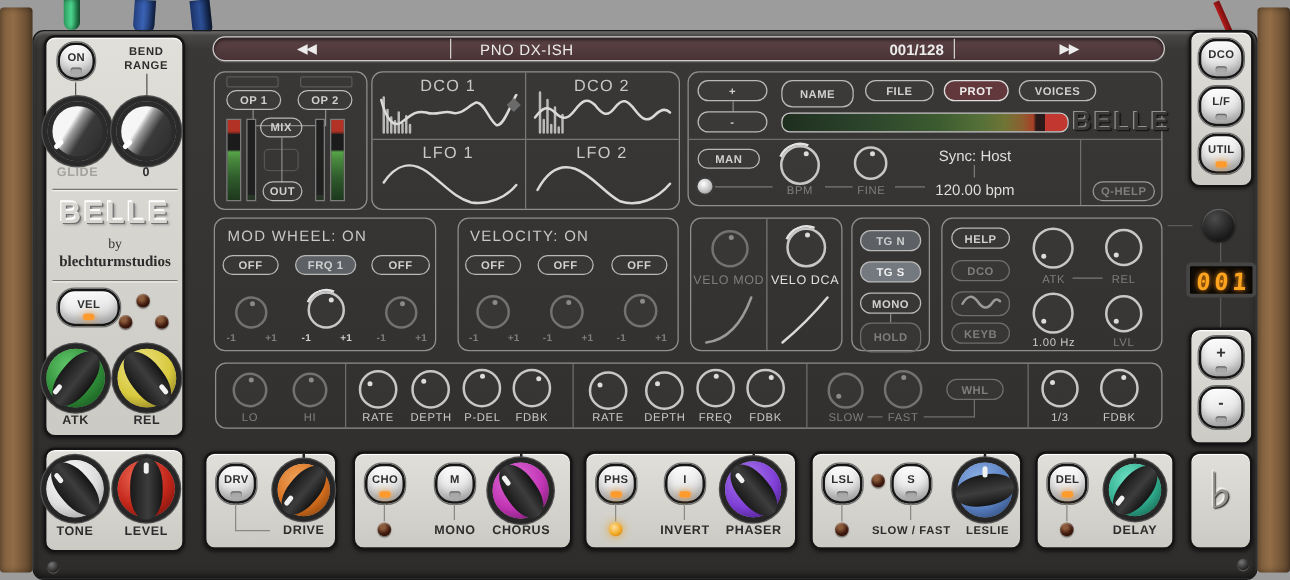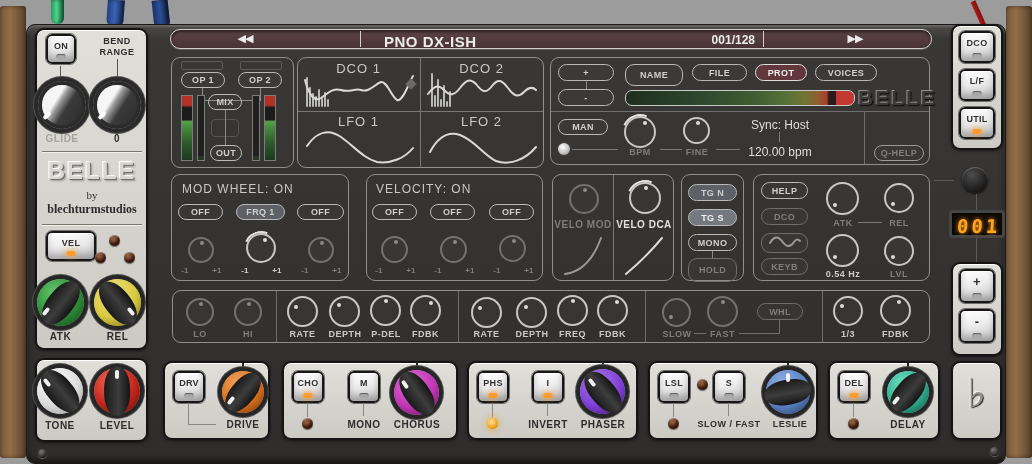--- a/index.html
+++ b/index.html
@@ -11,39 +11,39 @@
 .cable{top:0;border-radius:0 0 6px 6px;box-shadow:inset -3px 0 4px rgba(0,0,0,.4)}
 .chassis{left:26px;top:24px;width:980px;height:440px;background:linear-gradient(#4e4c4a,#3a3836 14px,#343230 60%,#2f2d2b);border-radius:9px;border:1px solid #191919;box-shadow:inset 0 2px 2px rgba(255,255,255,.18),inset 0 -3px 6px rgba(0,0,0,.55)}
 .screw{width:9px;height:9px;border-radius:50%;background:radial-gradient(circle at 35% 30%,#777,#222 72%);box-shadow:0 1px 1px rgba(255,255,255,.25)}
 .lpanel{background:linear-gradient(#e0dfd9,#cbcac4);border:2px solid #141414;border-radius:9px;box-shadow:inset 0 1px 0 #fff,0 1px 3px rgba(0,0,0,.55)}
 .dbox{border:1px solid #8f8f8f;border-radius:9px}
 .pill{border:1px solid #b9b9b9;border-radius:9px;color:#cfcfcf;font-size:9px;font-weight:bold;letter-spacing:.4px;display:flex;align-items:center;justify-content:center;background:rgba(255,255,255,.02)}
 .pill.dim{border-color:#6e6e6e;color:#828282}
 .pill.sel{background:#5d6165}
 .pill.sel2{background:#747980}
 .pill.red{background:#63383c;border-color:#dedede;color:#eee}
-.sq{border:2px solid #161616;border-radius:6px;outline:1px solid #6e6e6e;background:linear-gradient(168deg,#ffffff,#ededed 45%,#c6c6c6);box-shadow:inset 0 1px 0 #fff,inset 0 -5px 7px rgba(0,0,0,.22)}
+.sq{border:2px solid #161616;border-radius:14px;outline:1px solid #6e6e6e;background:linear-gradient(168deg,#ffffff,#ededed 45%,#c6c6c6);box-shadow:inset 0 1px 0 #fff,inset 0 -5px 7px rgba(0,0,0,.22)}
 .sq .lbl{position:absolute;top:5px;left:0;right:0;text-align:center;font-size:9px;font-weight:bold;color:#303030;letter-spacing:.3px}
 .sq .led{position:absolute;bottom:3px;left:50%;transform:translateX(-50%);width:9px;height:5px;border-radius:2px;background:#a9a9a9;box-shadow:inset 0 1px 1px rgba(0,0,0,.45)}
 .sq .led.on{background:#ff9b2d;box-shadow:0 0 6px #ff9b2d}
 .rknob{border:2px solid #c7c7c7;border-radius:50%;background:rgba(255,255,255,.02)}
 .rknob.dim{border-color:#727272}
 .rknob .dot{width:4px;height:4px;border-radius:50%;background:#dcdcdc}
 .rknob.dim .dot{background:#8a8a8a}
 .rknob.br::after{content:"";position:absolute;inset:-4px;border:2px solid transparent;border-top-color:#e2e2e2;border-radius:50%;transform:rotate(-22deg)}
 .cknob{border-radius:50%;box-shadow:0 0 0 4px #262626,0 0 0 5px #4f4f4f,0 2px 4px rgba(0,0,0,.5)}
 .cknob .bow{left:50%;top:50%;width:56%;height:106%;background:linear-gradient(90deg,#191919,#3d3d3d 55%,#141414);border-radius:46%;transform:translate(-50%,-50%) rotate(var(--rot,40deg))}
 .cknob .mark{width:4px;height:9px;background:#f1f1f1;border-radius:2px}
 .dknob{border-radius:50%;background:radial-gradient(circle,#3c3c3c,#222);box-shadow:0 0 0 4px #2a2a2a,0 0 0 5px #515151}
 .dknob .cap{inset:9%;border-radius:50%;background:linear-gradient(122deg,#f6f6f6 0 36%,#9c9c9c 44%,#3a3a3a 60%,#2c2c2c)}
 .dknob .mark{width:4px;height:9px;background:#fff;border-radius:2px}
 .led-r{border-radius:50%;background:radial-gradient(circle at 38% 32%,#8a5a3a 0 18%,#401a0e 55%,#1d0905);box-shadow:inset 0 1px 1px rgba(255,255,255,.35),0 1px 1px rgba(0,0,0,.5)}
 .led-amber{background:radial-gradient(circle at 40% 35%,#ffe09a,#f0a41e 60%,#a86a10);box-shadow:0 0 7px #f0a41e}
 .lbl8{font-size:8px;font-weight:bold;color:#cfcfcf;text-align:center;letter-spacing:.3px}
-.lbl9{font-size:9px;font-weight:bold;color:#c9c9c9;text-align:center;letter-spacing:.5px}
+.lbl9{font-size:9px;font-weight:normal;color:#c9c9c9;text-align:center;letter-spacing:.5px}
 .lbl10d{font-size:10px;font-weight:bold;color:#2d2d2d;text-align:center;letter-spacing:.5px}
 .dim{color:#7e7e7e!important}
 .title{font-size:12px;color:#c8c8c8;letter-spacing:1px}
 .line{background:#8a8a8a}
 .vmeter{border:1px solid #7c7c7c;background:linear-gradient(to top,#1d381d 0,#2f5c2c 28%,#4a8c3e 52%,#57a449 60%,#1b1b1b 63% 82%,#56241c 83%,#b23226 86% 98%)}
 .vmeter.empty{background:linear-gradient(to top,#273527 0 6%,#202020 6%)}
 .emboss-l{font-weight:bold;color:#d8d7d1;text-shadow:-1px -1px 0 #ffffff,1px 1px 0 #6f6f6f,2px 2px 2px #999;letter-spacing:2px}
 .emboss-d{font-weight:bold;color:#3b3937;text-shadow:-1px -1px 0 #919191,1px 1px 1px #101010;letter-spacing:2px}
 .seg{font-family:"DejaVu Sans Mono",monospace;font-weight:bold;font-size:19px;letter-spacing:3px;transform:skewX(-4deg)}
 .bar{background:linear-gradient(#5c4346,#4a3336);border:1px solid #cfcfcf;border-radius:10px;box-shadow:inset 0 2px 3px rgba(0,0,0,.55),0 1px 0 rgba(255,255,255,.2)}
@@ -118,21 +118,21 @@
 <div class="abs cknob" style="left:94px;top:368px;width:46px;height:46px;background:radial-gradient(circle at 38% 30%,#f06a55,#c2261a 55%,#5e0e07);--rot:0deg">
     <i class="bow"></i>
     <i class="mark" style="left:46%;top:5%"></i>
   </div>
 <div class="abs lbl10d" style="left:37px;top:420px;width:46px">TONE</div>
 <div class="abs lbl10d" style="left:94px;top:420px;width:46px">LEVEL</div>
 
 <div class="abs bar" style="left:170px;top:29px;width:762px;height:20px"></div>
 <div class="abs" style="left:200px;top:32px;width:90px;text-align:center;font-size:11px;color:#ececec;letter-spacing:-1px">◀◀</div>
 <i class="line" style="left:360px;top:31px;width:1px;height:16px;background:#cfcfcf"></i>
-<div class="abs" style="left:384px;top:33px;width:200px;font-size:15px;font-weight:bold;color:#ececec;letter-spacing:.5px">PNO DX-ISH</div>
+<div class="abs" style="left:384px;top:33px;width:200px;font-size:12px;font-weight:normal;color:#ececec;letter-spacing:.5px">PNO DX-ISH</div>
 <div class="abs" style="left:640px;top:33px;width:115px;text-align:right;font-size:12px;font-weight:bold;color:#ececec">001/128</div>
 <i class="line" style="left:763px;top:31px;width:1px;height:16px;background:#cfcfcf"></i>
 <div class="abs" style="left:810px;top:32px;width:90px;text-align:center;font-size:11px;color:#ececec;letter-spacing:-1px">▶▶</div>
 
 <div class="abs dbox" style="left:171px;top:57px;width:123px;height:111px"></div>
 <i style="left:181px;top:61px;width:42px;height:9px;border:1px solid #5a5a5a;border-radius:2px"></i>
 <i style="left:240px;top:61px;width:42px;height:9px;border:1px solid #5a5a5a;border-radius:2px"></i>
 <div class="abs pill" style="left:181px;top:72px;width:44px;height:16px">OP 1</div>
 <div class="abs pill" style="left:238px;top:72px;width:44px;height:16px">OP 2</div>
 <i class="line" style="left:202px;top:88px;width:1px;height:12px"></i>
@@ -283,21 +283,21 @@
   </div>
 <div class="abs lbl9 dim" style="left:828px;top:218px;width:30px">ATK</div>
 <i class="line" style="left:858px;top:222px;width:24px;height:1px;background:#7a7a7a"></i>
 <div class="abs lbl9 dim" style="left:884px;top:218px;width:30px">REL</div>
 <div class="abs rknob" style="left:826px;top:234px;width:33px;height:33px">
     <i class="dot" style="left:18%;top:64%"></i>
   </div>
 <div class="abs rknob" style="left:884px;top:236px;width:30px;height:30px">
     <i class="dot" style="left:18%;top:64%"></i>
   </div>
-<div class="abs lbl9" style="left:822px;top:269px;width:42px">0.54 Hz</div>
+<div class="abs lbl9" style="left:822px;top:269px;width:42px">1.00 Hz</div>
 <div class="abs lbl9 dim" style="left:884px;top:269px;width:30px">LVL</div>
 
 <div class="abs dbox" style="left:172px;top:290px;width:758px;height:53px"></div>
 <i class="line" style="left:276px;top:291px;width:1px;height:51px;background:#6e6e6e"></i>
 <i class="line" style="left:458px;top:291px;width:1px;height:51px;background:#6e6e6e"></i>
 <i class="line" style="left:645px;top:291px;width:1px;height:51px;background:#6e6e6e"></i>
 <i class="line" style="left:822px;top:291px;width:1px;height:51px;background:#6e6e6e"></i>
 <div class="abs rknob dim" style="left:186px;top:298px;width:28px;height:28px">
     <i class="dot" style="left:46%;top:9%"></i>
   </div>

